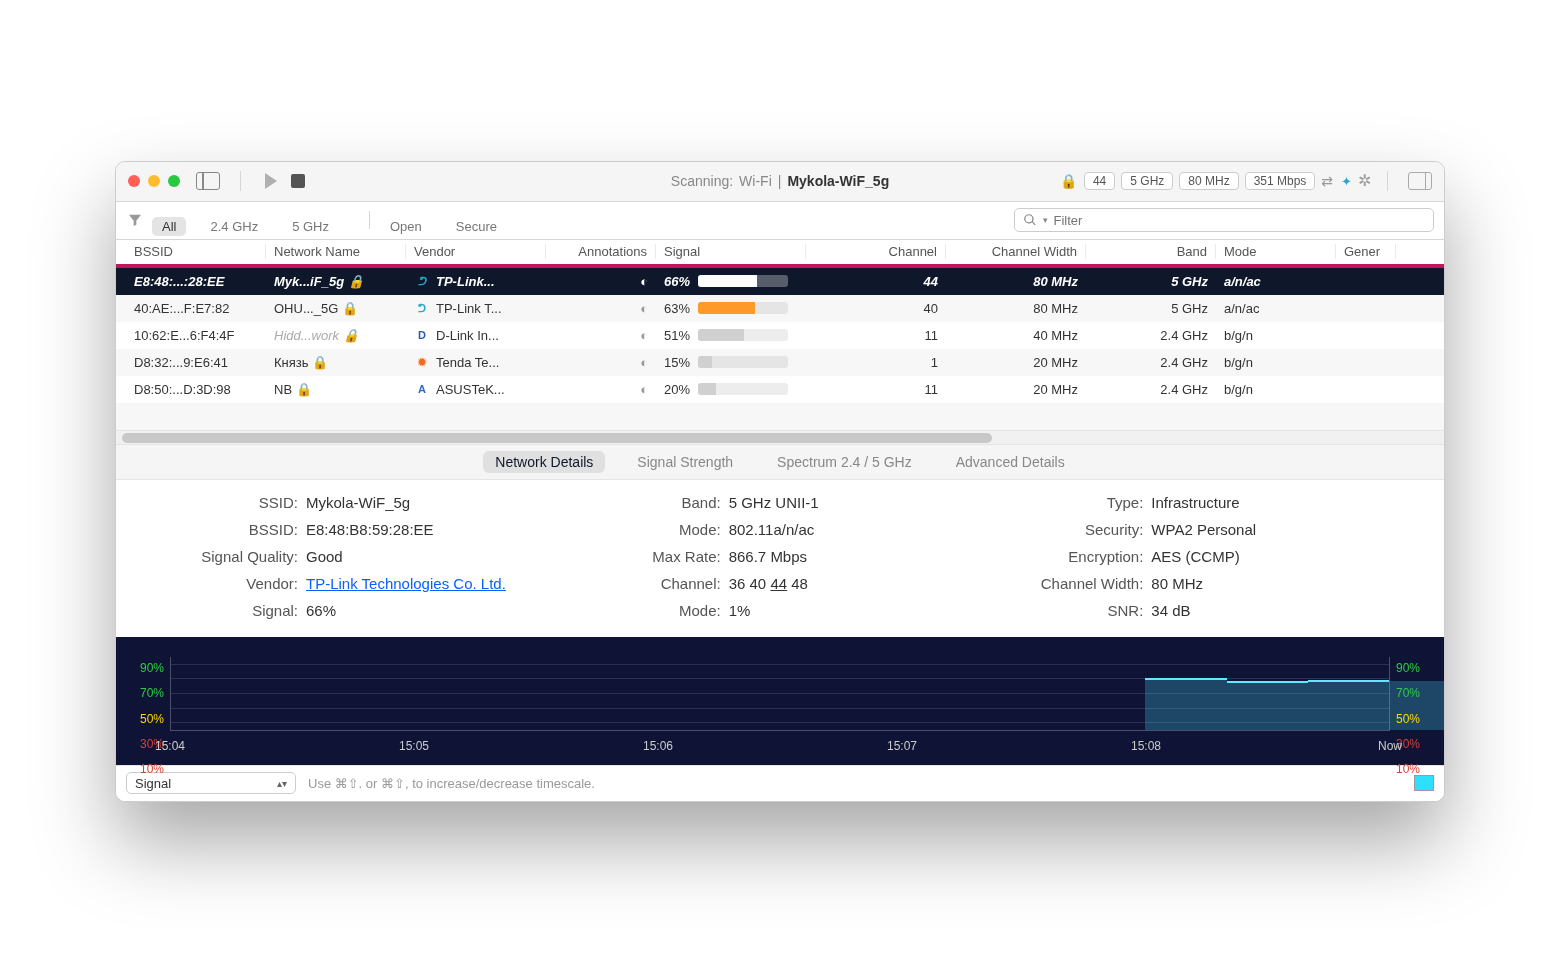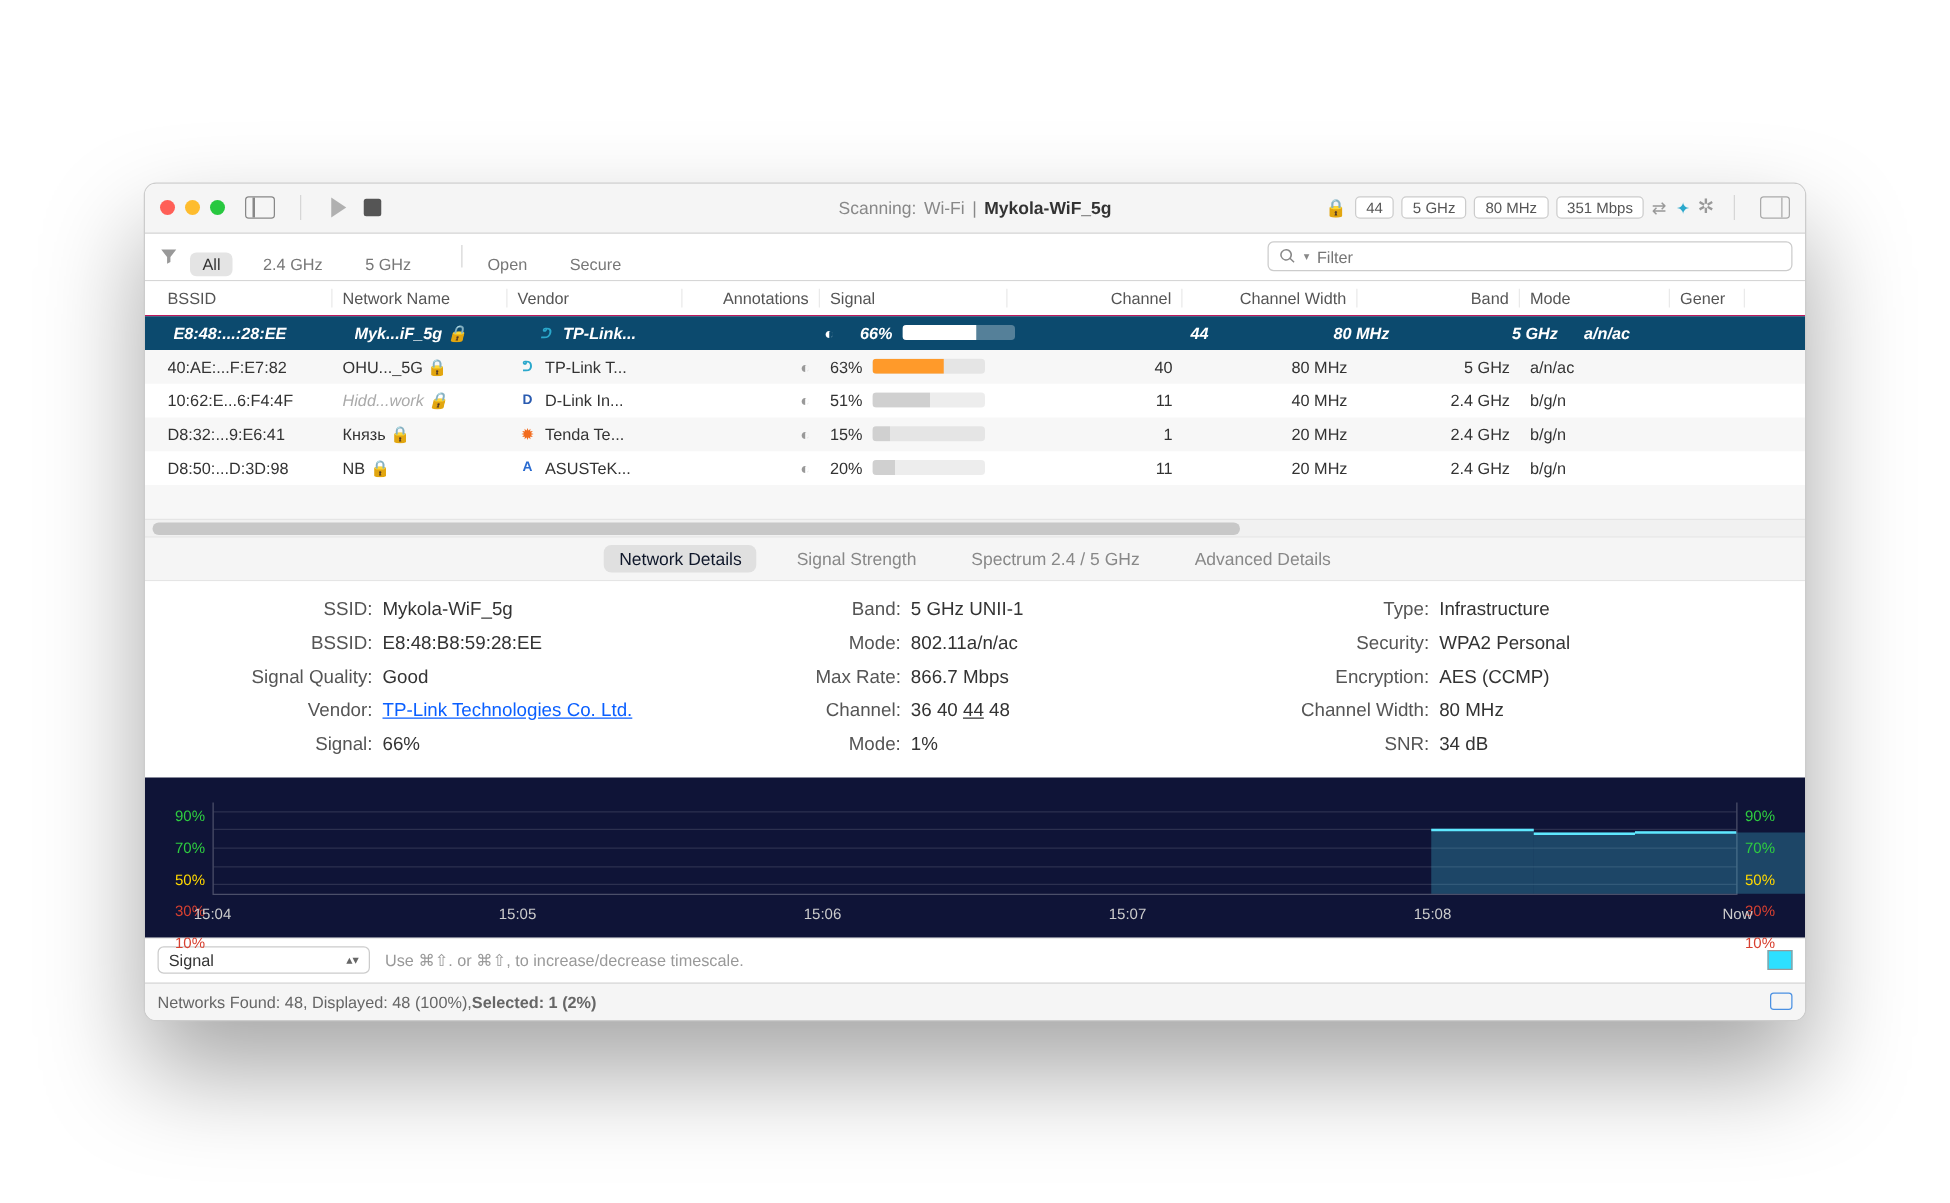--- a/index.html
+++ b/index.html
@@ -32,38 +32,38 @@
   .funnel{width:18px;height:16px;color:#888;margin-right:8px;}
   .seg-group{display:flex; align-items:center; gap:14px;margin-right:20px;}
   .seg{padding:2px 10px;border-radius:5px;color:#777;cursor:pointer;margin-top:13px;}
   .seg.active{background:#e4e4e4;color:#333;}
   .seg-divider{width:1px;height:18px;background:#d6d6d6;margin:0 10px;}
   .search{margin-left:auto; width:420px; height:24px;border:1px solid #ccc;border-radius:5px;display:flex;align-items:center;padding:0 8px;color:#888;font-size:13px;}
   .search svg{width:14px;height:14px;margin-right:6px;fill:#888;}
   .search input{border:none;outline:none;flex:1;font-size:13px;}
   
   .table-wrap{overflow:hidden;}
-  .thead{display:flex; height:28px; align-items:center; font-size:13px; color:#555; border-bottom:1px solid #be185d; background:#fff;}
+  .thead{display:flex; height:28px; align-items:center; font-size:13px; color:#555; border-bottom:4px solid #be185d; background:#fff;}
   .thead > div, .trow > div{padding:0 8px;}
   .c-color{flex:0 0 10px;padding:0!important;}
   .c-bssid{flex:0 0 140px;}
   .c-name{flex:0 0 140px;}
   .c-vendor{flex:0 0 140px;}
   .c-annot{flex:0 0 110px; text-align:right;}
   .c-signal{flex:0 0 150px;}
   .c-channel{flex:0 0 140px;text-align:right;}
   .c-width{flex:0 0 140px; text-align:right;}
   .c-band{flex:0 0 130px; text-align:right;}
   .c-mode{flex:0 0 120px;}
   .c-gen{flex:0 0 60px;}
   .thead > div{border-right:1px solid #eaeaea;}
   .tbody{}
   .trow{display:flex; height:27px; align-items:center; font-size:13px; color:#333; border-bottom:0;}
   .trow:nth-child(even){background:#f7f7f7;}
-  .trow.selected{background:#0c4a6e;color:#fff;font-weight:600;font-style:italic;justify-content:space-between;}
+  .trow.selected{background:#0f172a;color:#fff;font-weight:600;font-style:italic;}
   .trow.selected .lock, .trow.selected .vendor-icon, .trow.selected .annot-icon{color:#fff;}
   .trow .stripe{width:10px;height:100%;}
   .lock{color:#999;margin-left:4px;font-size:13px;}
   .vendor-icon{width:16px;height:16px;display:inline-flex;align-items:center;justify-content:center;margin-right:6px;font-size:11px;font-weight:700;border-radius:3px;}
   .annot-icon{color:#999;}
   .sig-wrap{display:flex;align-items:center;gap:8px;}
   .sig-bar{width:90px;height:12px;background:rgba(0,0,0,0.07);border-radius:3px;overflow:hidden;position:relative;}
   .trow.selected .sig-bar{background:rgba(255,255,255,0.3);}
   .sig-fill{height:100%;}
   .hscroll{height:14px;background:#f1f1f1;border-top:1px solid #e5e5e5;position:relative;}
@@ -459,19 +459,14 @@
 
   <div class="chart-footer">
     <div class="select">
       <span>Signal</span>
       <span class="caret">▴▾</span>
     </div>
     <span>Use ⌘⇧. or ⌘⇧, to increase/decrease timescale.</span>
     <div class="swatch"></div>
   </div>
 
-  <div class="statusbar">
-    <span>Networks Found: 48, Displayed: 48 (100%), </span>
-    <span class="bold">Selected: 1 (2%)</span>
-    <div class="sbicon"></div>
-  </div>
 
 </div>
 
 </body></html>

